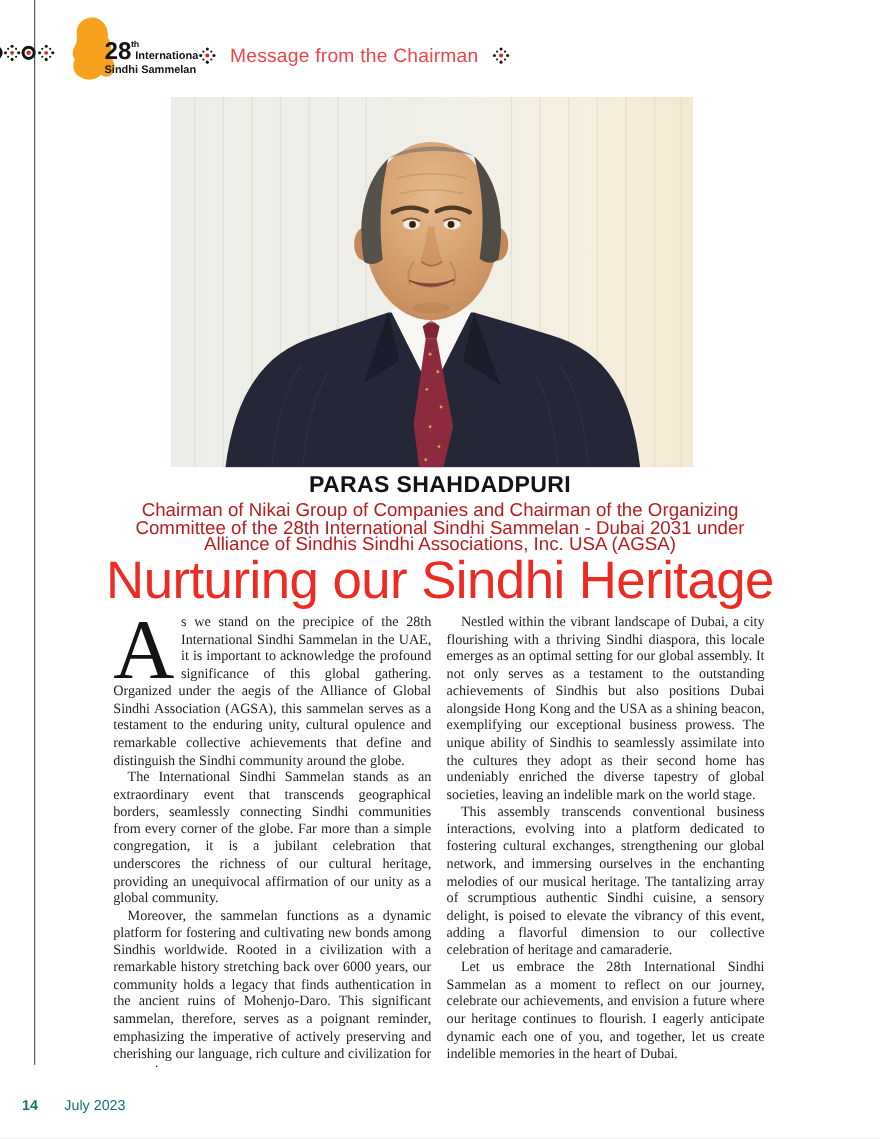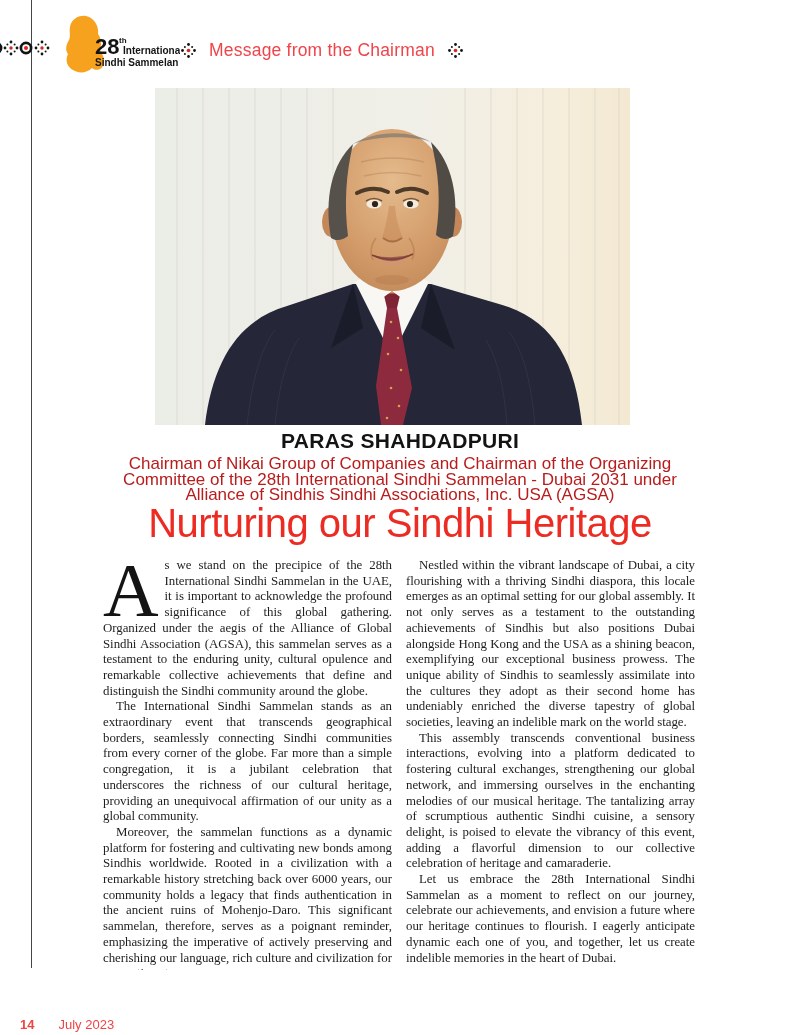--- a/index.html
+++ b/index.html
@@ -18,34 +18,34 @@
   .photo{position:absolute;left:155px;top:88px;width:475px;height:337px;overflow:hidden;}
   .photo svg{display:block;}
 
   .caption{position:absolute;top:429px;left:50%;transform:translateX(-50%);
            width:600px;text-align:center;}
   .caption .name{font-size:21px;font-weight:bold;color:#131313;letter-spacing:.3px;
                  display:block;margin-bottom:3px;}
   .caption .cap-line{display:block;font-size:17px;line-height:15.6px;color:#b91c1c;}
 
   .article-title{position:absolute;top:501px;left:0;width:800px;text-align:center;
-                 font-size:40px;color:#ec2b23;font-weight:400;letter-spacing:-.5px;}
+                 font-size:48px;color:#ec2b23;font-weight:400;letter-spacing:-.5px;}
 
   .columns{position:absolute;left:103px;top:558px;width:592px;height:412px;
            display:flex;gap:14px;overflow:hidden;}
   .col{width:289px;}
   .col p{margin:0;font-family:"Liberation Serif","DejaVu Serif",serif;
          font-size:12.9px;line-height:15.7px;color:#1f1e1e;text-align:justify;
          letter-spacing:-.05px;}
   .col p.indent{text-indent:13px;}
   .dropcap{float:left;font-family:"Liberation Serif","DejaVu Serif",serif;
            font-size:77px;line-height:60px;height:60px;padding:2px 6px 0 0;color:#141414;}
 
   .footer{position:absolute;left:20px;top:997px;display:flex;align-items:flex-start;gap:24px;
-          font-size:13px;color:#ef4444;margin-top:20px;}
+          font-size:13px;color:#0f766e;}
   .footer .pagenum{font-weight:bold;}
 </style>
 </head>
 <body>
 
 <div class="page">
 
   <div class="vrule"></div>
 
   <svg class="ornament-strip" width="66" height="22" viewBox="0 0 66 22">

